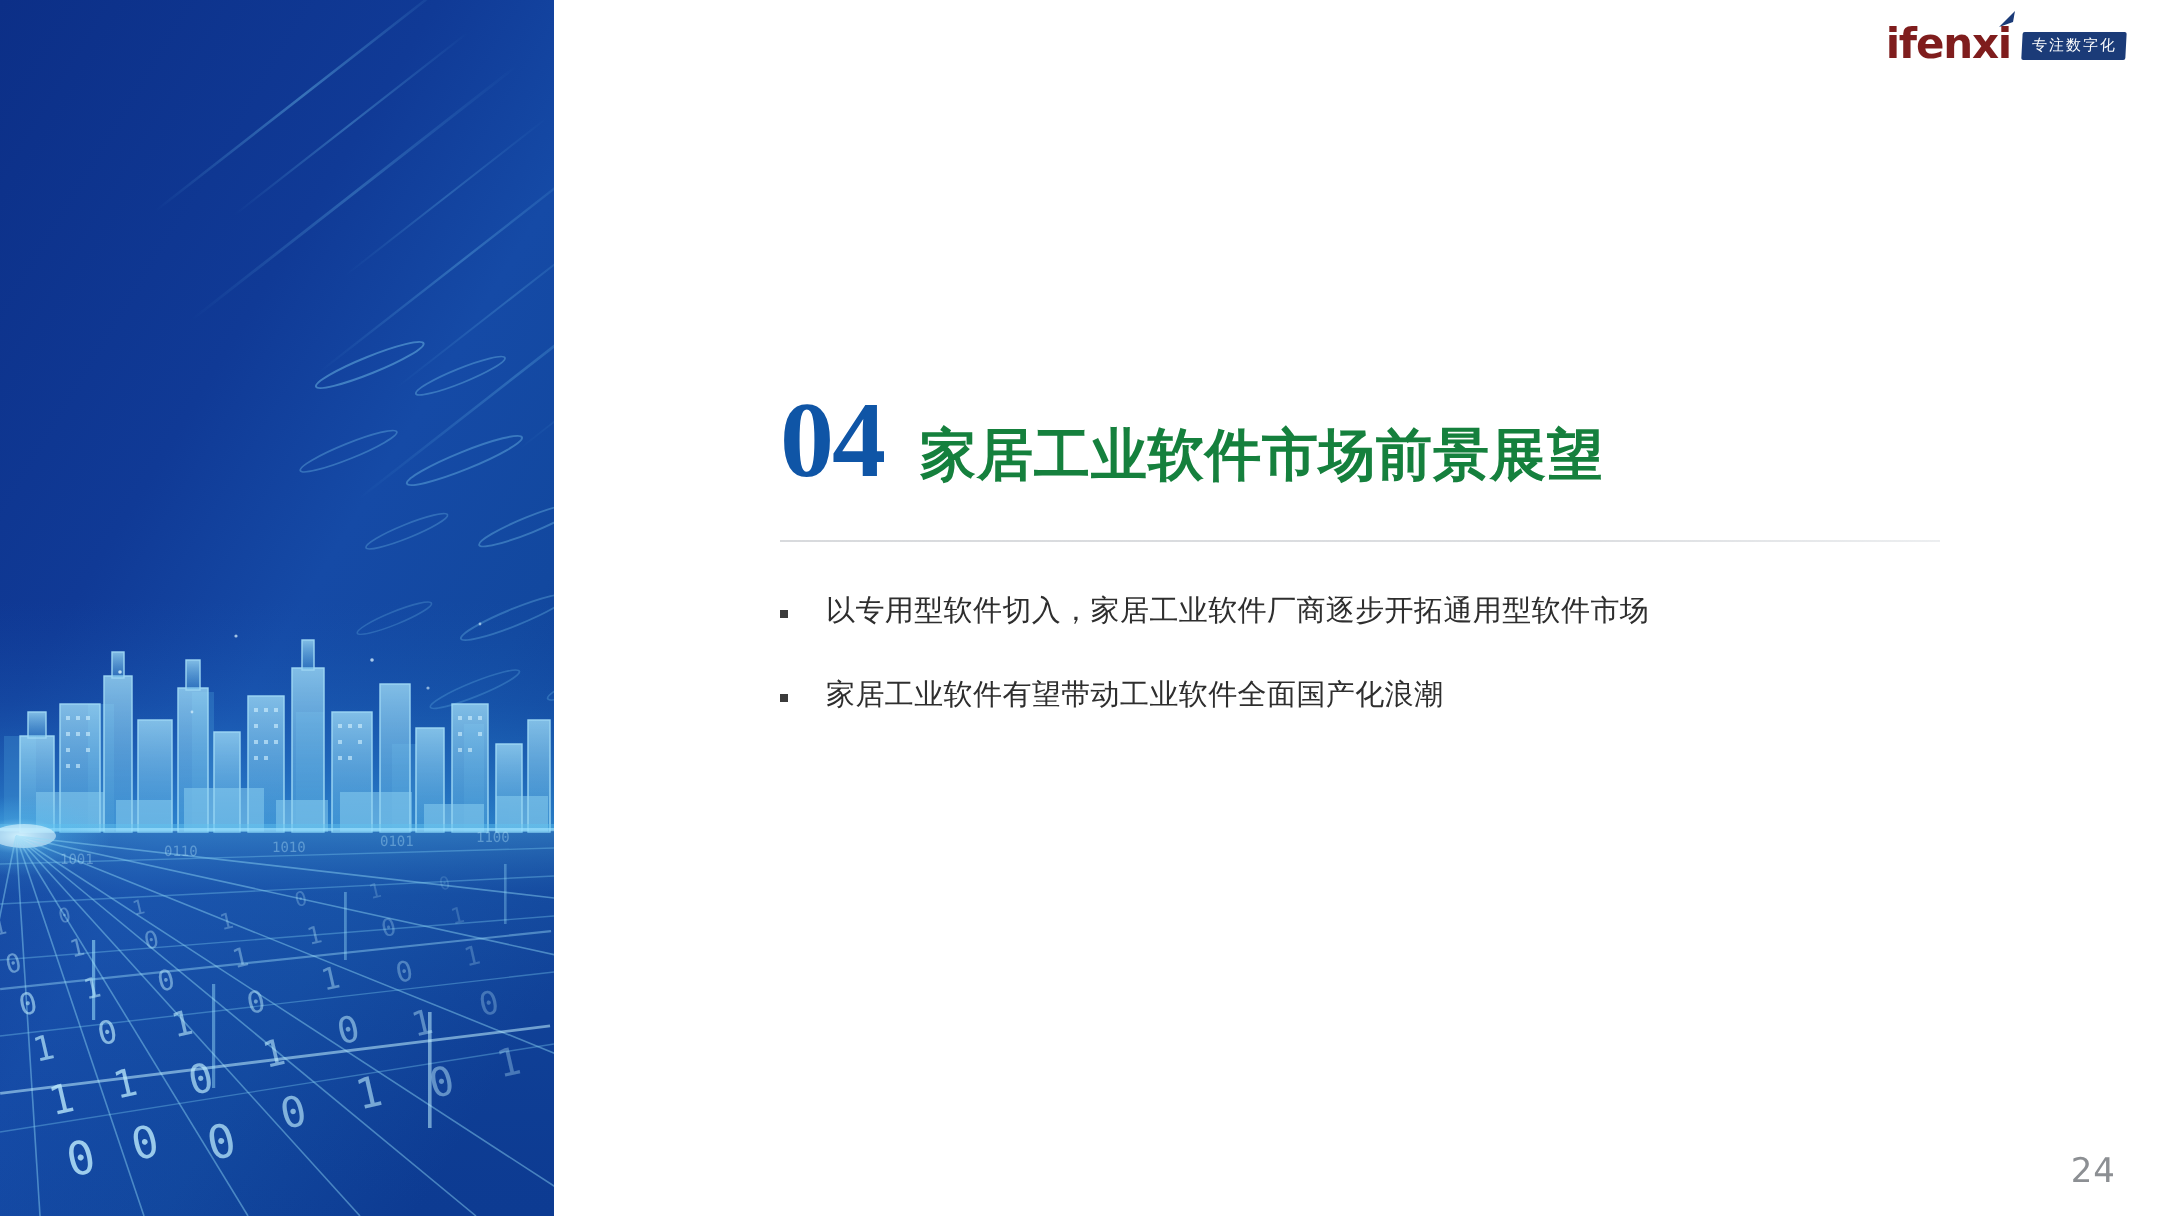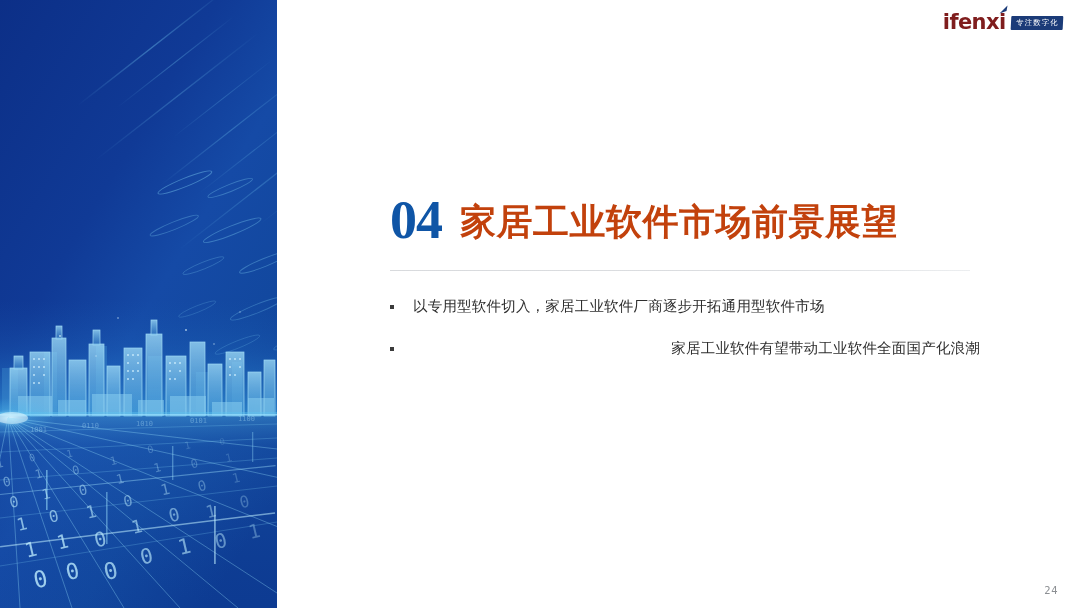--- a/index.html
+++ b/index.html
@@ -96,24 +96,24 @@
   }
   .title-num {
     font-family: Liberation Serif, serif;
     font-size: 54px;
     font-weight: 700;
     color: #0f55a6;
     line-height: 0.92;
     letter-spacing: -1px;
   }
   .title-text {
-    font-family: Liberation Mono, monospace;
-    font-size: 36px;
+    font-family: Liberation Serif, serif;
+    font-size: 28px;
     font-weight: 700;
-    color: #c2410c;
+    color: #15803d;
     line-height: 1.05;
     letter-spacing: 0.5px;
     padding-bottom: 2px;
   }
 
   .divider {
     position: absolute;
     left: 0;
     top: 270px;
     width: 580px;
@@ -125,21 +125,21 @@
     position: absolute;
     left: 0;
     top: 296px;
     width: 590px;
   }
   .bullet {
     display: flex;
     align-items: flex-start;
     margin-bottom: 21px;
   }
-  .bullet:last-child { margin-bottom: 0; justify-content: space-between; }
+  .bullet:last-child { margin-bottom: 0; }
   .bullet-dot {
     width: 4px;
     height: 4px;
     background: #3b3b3b;
     margin-top: 9px;
     margin-right: 19px;
     flex: 0 0 auto;
   }
   .bullet-text {
     font-family: "DejaVu Sans", "Liberation Sans", sans-serif;
@@ -149,21 +149,21 @@
     line-height: 1.45;
     letter-spacing: 0.2px;
   }
 
   
   .page-num {
     position: absolute;
     right: 22px;
     bottom: 12px;
     font-family: "DejaVu Sans", sans-serif;
-    font-size: 10px;
+    font-size: 17px;
     color: #8c8f93;
     letter-spacing: 0.5px;
   }
 </style>
 </head>
 <body>
 
 <div class="slide">
 
   <div class="left-panel">

